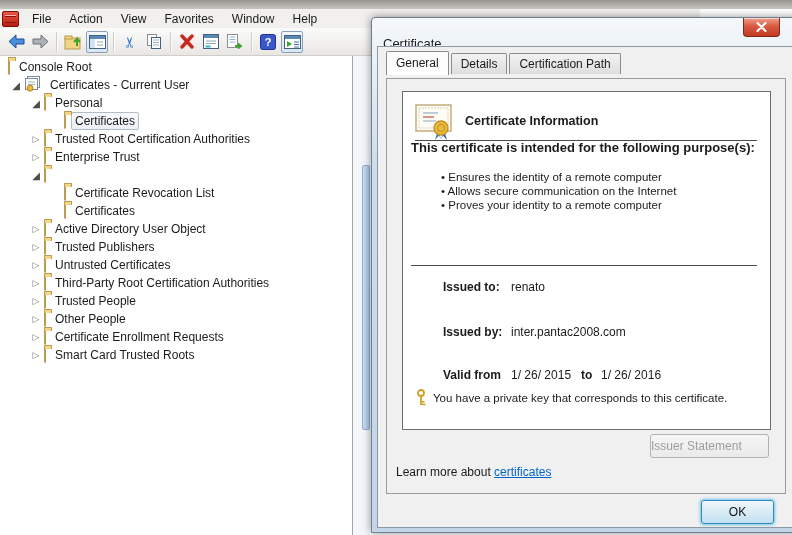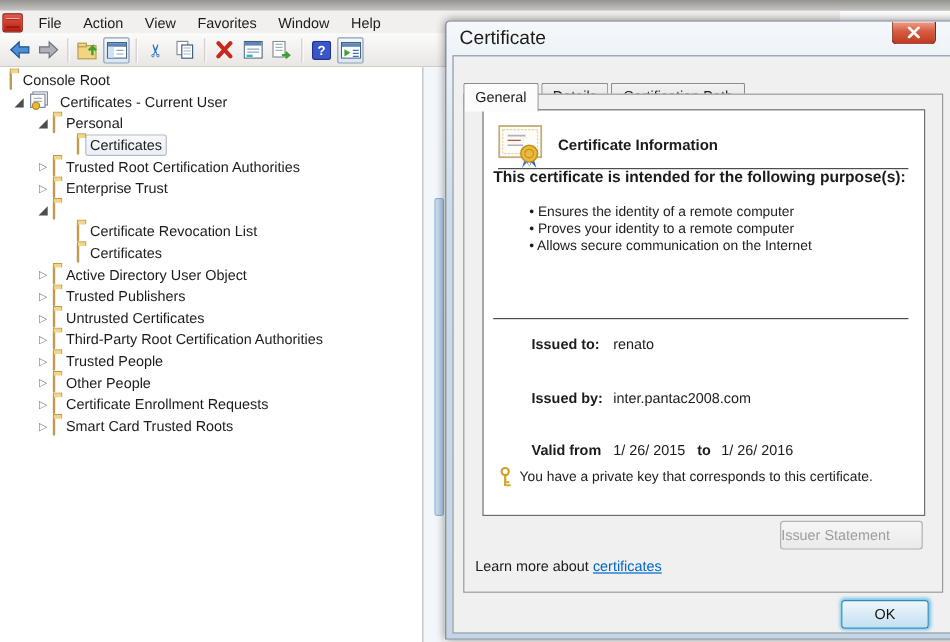--- a/index.html
+++ b/index.html
@@ -47,32 +47,32 @@
     background:linear-gradient(#fce9ae,#eec768); border:1px solid #bd9c52; border-radius:1px; }
   .folder::before { content:""; position:absolute; left:-1px; top:-3px; width:6px; height:3px;
     background:#f3d587; border:1px solid #bd9c52; border-bottom:none; border-radius:1px 1px 0 0; }
   .tree-label { padding:1px 3px; border:1px solid transparent; }
   .tree-label.selected { border:1px solid #b0bcc7;
     background:linear-gradient(#f8fafc,#e9eff6); border-radius:2px; }
   
   .dialog { position:absolute; left:371px; top:17px; width:430px; height:516px; z-index:10;
     background:linear-gradient(#f5f8fb,#ccdcec 30%,#c3d5e7); border:1px solid #6e7f90;
     border-radius:4px 4px 0 0; box-shadow:0 0 8px rgba(0,0,0,.45); }
-  .dlg-title { position:absolute; left:11px; top:6px; font-size:16px; color:#1c1c1c;
+  .dlg-title { position:absolute; left:11px; top:18px; font-size:13px; color:#1c1c1c;
     text-shadow:0 0 4px #fff; }
   .close-btn { position:absolute; right:20px; top:0; width:37px; height:19px;
     background:linear-gradient(#f0a18c,#dc6síntesis);
     background:linear-gradient(#efa28e,#d85b41 45%,#c03a21);
     border:1px solid #82281a; border-top:none; border-radius:0 0 4px 4px;
     display:flex; align-items:center; justify-content:center; cursor:default;
     box-shadow:inset 0 1px 0 rgba(255,255,255,.55); }
   .dlg-client { position:absolute; left:5px; right:5px; top:28px; bottom:4px;
     background:#f0f0f0; border:1px solid #8b98a5; }
   
-  .tabs { position:absolute; left:8px; top:22px; display:flex; }
+  .tabs { position:absolute; left:8px; top:4px; display:flex; align-items:flex-end; }
   .tab { height:21px; padding:0 9px; line-height:20px; border:1px solid #8c8c8c;
     border-bottom:none; background:linear-gradient(#f2f2f2,#dedede);
     margin-right:2px; border-radius:2px 2px 0 0; position:relative; }
   .tab.active { height:24px; line-height:23px; background:#fcfcfc; z-index:3; margin-bottom:-1px; }
   .tab-panel { position:absolute; left:8px; top:31px; width:400px; bottom:33px;
     border:1px solid #9b9b9b; background:#f0f0f0; z-index:2;text-decoration:underline; }
   
   .info-box { position:absolute; left:15px; top:12px; width:369px; height:339px;
     background:#fff; border:1px solid #6d6d6d; }
   .cert-big-icon { position:absolute; left:11px; top:9px; }
@@ -317,22 +317,22 @@
           <polygon points="24,29 21,39 25,34.5 27,38" fill="#3f72c9"></polygon>
           <polygon points="30,29 33,39 29,34.5 27,38" fill="#2f5fae"></polygon>
           <circle cx="27" cy="27" r="7" fill="#eaba3e" stroke="#c2901f" stroke-width="1.3"></circle>
           <circle cx="27" cy="27" r="3.6" fill="none" stroke="#c2901f" stroke-width="1"></circle>
         </svg>
         <div class="info-heading">Certificate Information</div>
         <div class="hr1"></div>
         <div class="purpose-intro">This certificate is intended for the following purpose(s):</div>
         <div class="purposes" id="purposes">
             <div class="purpose">Ensures the identity of a remote computer</div>
+            <div class="purpose">Allows secure communication on the Internet</div>
             <div class="purpose">Proves your identity to a remote computer</div>
-            <div class="purpose">Allows secure communication on the Internet</div>
           </div>
         <div class="hr2"></div>
 
         <div class="field-label" style="top:188px">Issued to:</div>
         <div class="field-value" style="top:188px">renato</div>
 
         <div class="field-label" style="top:233px">Issued by:</div>
         <div class="field-value" style="top:233px">inter.pantac2008.com</div>
 
         <div class="field-label" style="top:276px">Valid from</div>

